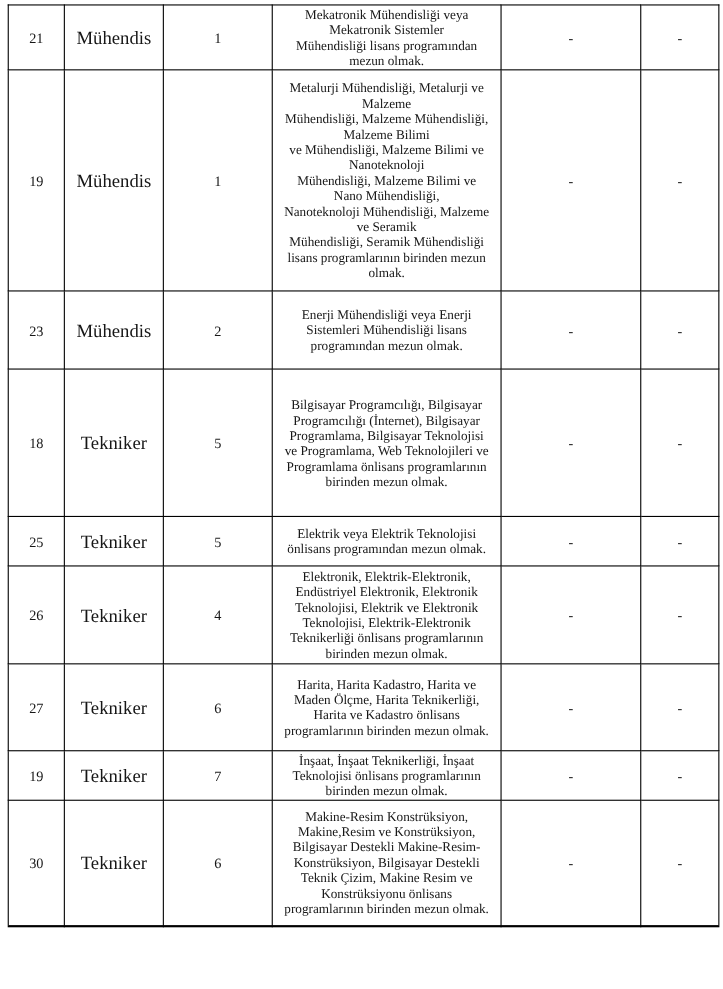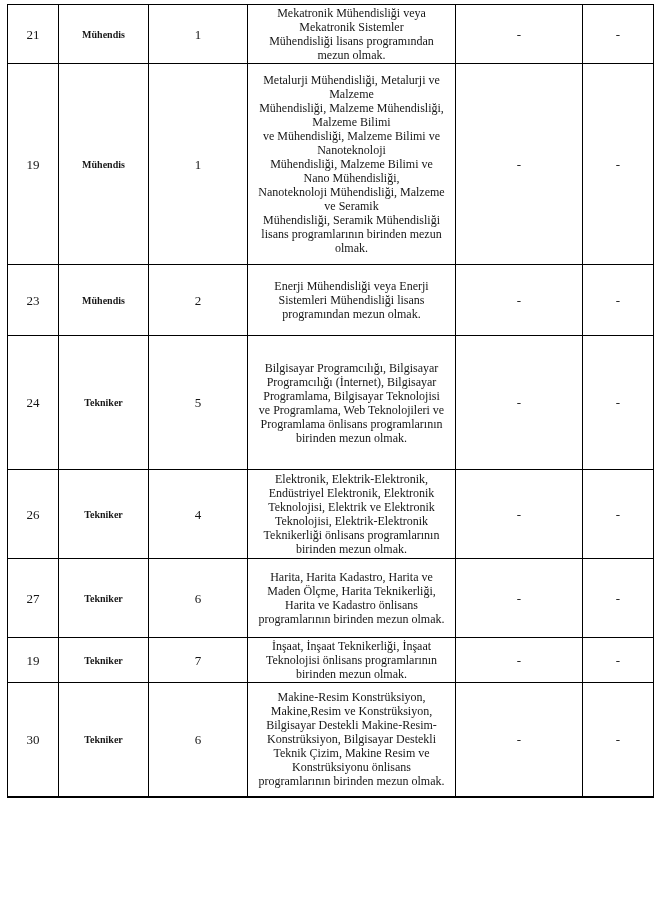--- a/index.html
+++ b/index.html
@@ -29,21 +29,21 @@
   table.doc-table td {
     border: 1px solid #000;
     vertical-align: middle;
     text-align: center;
     padding: 1px 2px;
     box-sizing: border-box;
     overflow: hidden;
     margin-top: 34px;
   }
   .cell-num   { font-size: 13px; line-height: 15px; }
-  .cell-title { font-size: 10px; line-height: 15px; font-weight: bold; }
+  .cell-title { font-size: 17px; line-height: 15px; }
   .cell-req   { font-size: 12px; line-height: 14px; white-space: pre-line; }
   .cell-dash  { font-size: 13px; line-height: 15px; }
 </style>
 </head>
 <body>
 
 <div class="page">
   <table class="doc-table">
     <colgroup>
       <col style="width:51px">
@@ -89,29 +89,38 @@
           <td class="cell-num">23</td>
           <td class="cell-title">Mühendis</td>
           <td class="cell-num">2</td>
           <td class="cell-req">Enerji Mühendisliği veya Enerji
 Sistemleri Mühendisliği lisans
 programından mezun olmak.</td>
           <td class="cell-dash">-</td>
           <td class="cell-dash">-</td>
         </tr>
         <tr style="height: 134px;">
-          <td class="cell-num">24</td>
+          <td class="cell-num">18</td>
           <td class="cell-title">Tekniker</td>
           <td class="cell-num">5</td>
           <td class="cell-req">Bilgisayar Programcılığı, Bilgisayar
 Programcılığı (İnternet), Bilgisayar
 Programlama, Bilgisayar Teknolojisi
 ve Programlama, Web Teknolojileri ve
 Programlama önlisans programlarının
 birinden mezun olmak.</td>
+          <td class="cell-dash">-</td>
+          <td class="cell-dash">-</td>
+        </tr>
+        <tr style="height: 45px;">
+          <td class="cell-num">25</td>
+          <td class="cell-title">Tekniker</td>
+          <td class="cell-num">5</td>
+          <td class="cell-req">Elektrik veya Elektrik Teknolojisi
+önlisans programından mezun olmak.</td>
           <td class="cell-dash">-</td>
           <td class="cell-dash">-</td>
         </tr>
         <tr style="height: 89px;">
           <td class="cell-num">26</td>
           <td class="cell-title">Tekniker</td>
           <td class="cell-num">4</td>
           <td class="cell-req">Elektronik, Elektrik-Elektronik,
 Endüstriyel Elektronik, Elektronik
 Teknolojisi, Elektrik ve Elektronik

